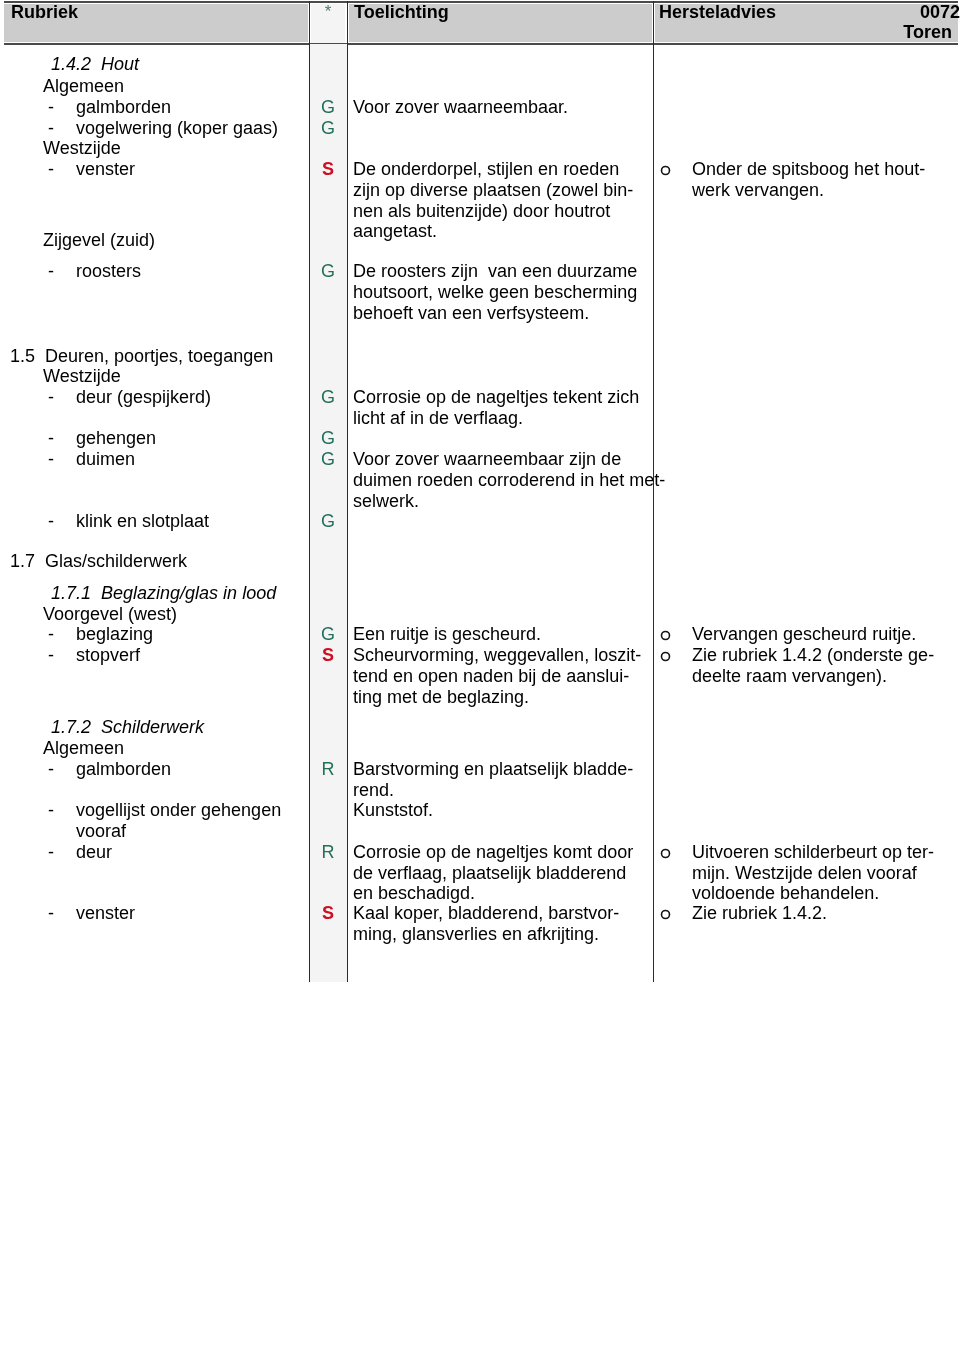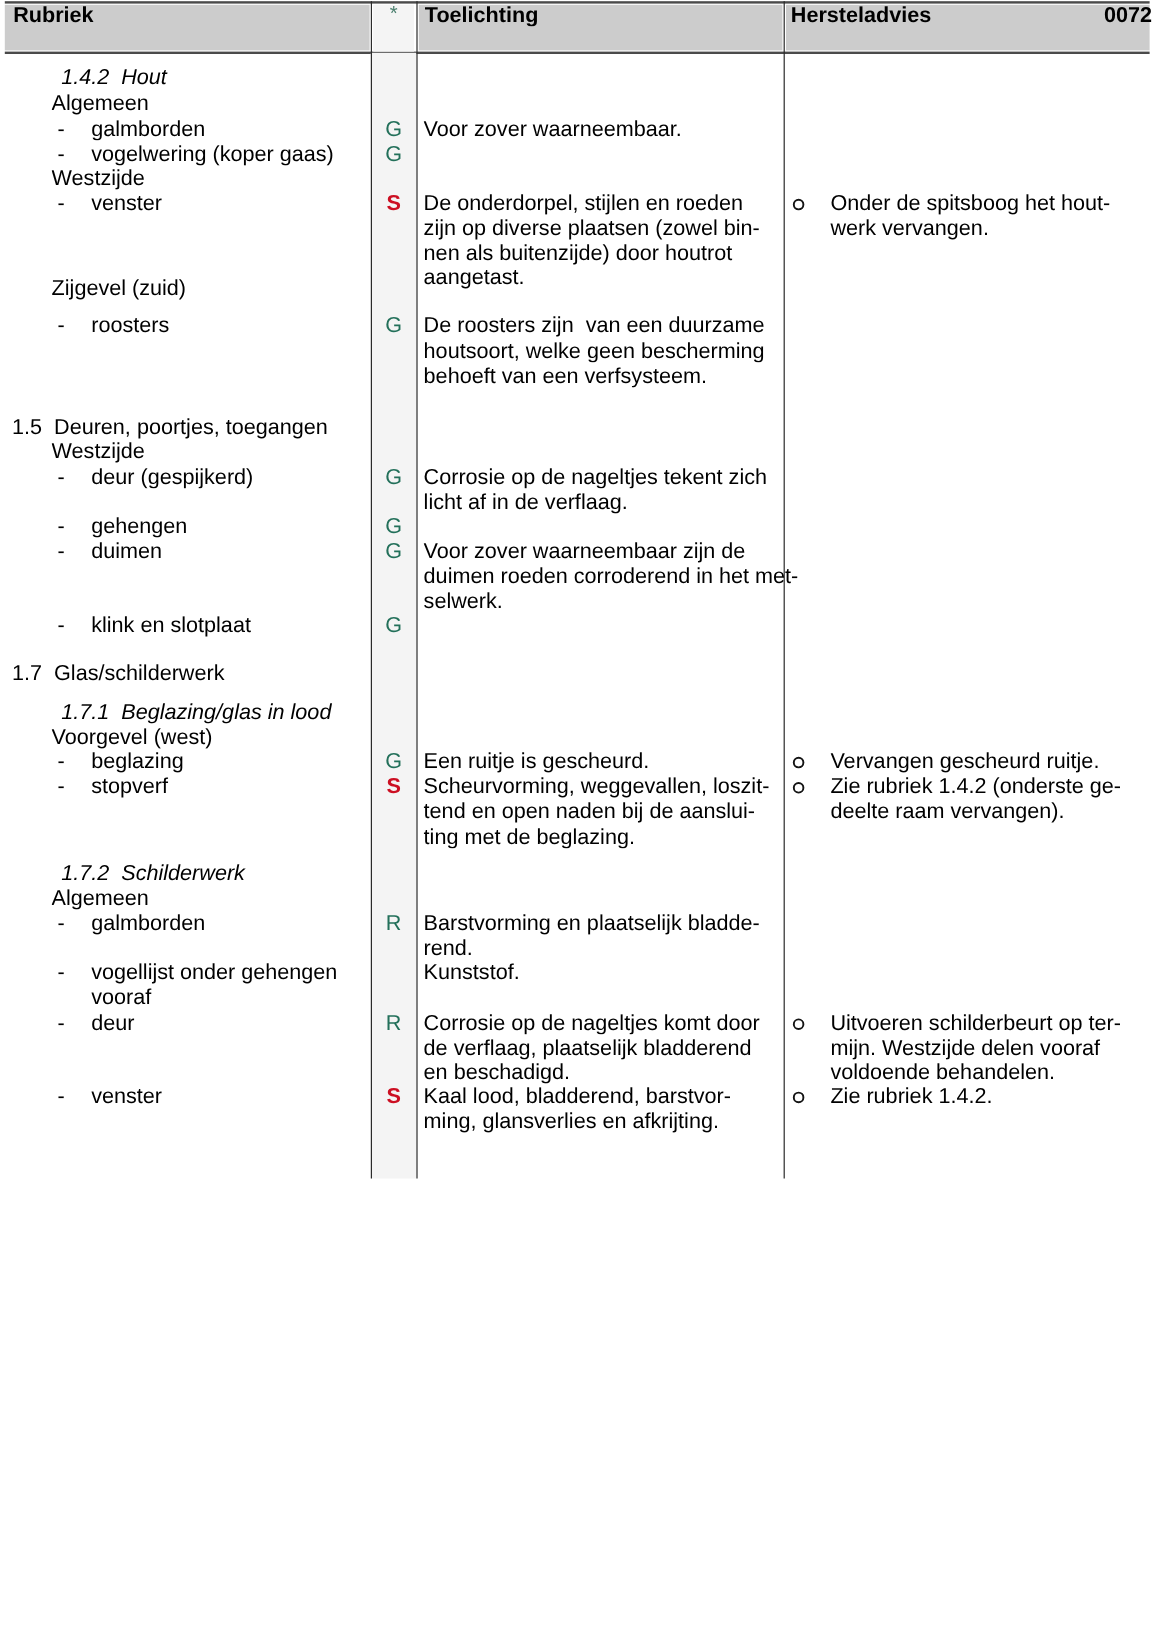--- a/index.html
+++ b/index.html
@@ -49,20 +49,21 @@
     <div class="hdr-bg" style="left:651px;width:303px"></div>
     <div class="starcol" style="left:305px;top:43px;width:38px;height:1189px"></div>
     <div class="vline" style="left:305px;top:0;height:1232px"></div>
     <div class="vline" style="left:343px;top:0;height:1232px"></div>
     <div class="vline" style="left:649px;top:0;height:1232px"></div>
     <div class="hdr-txt" style="left:7px;top:2px">Rubriek</div>
     <div class="hdr-star-txt" style="left:305px;top:2px;width:38px;text-align:center">*</div>
     <div class="hdr-txt" style="left:350px;top:2px">Toelichting</div>
     <div class="hdr-txt" style="left:655px;top:2px">Hersteladvies</div>
     <div class="hdr-txt" style="left:657px;top:2px;width:299px;text-align:right">0072</div>
+    <div class="hdr-txt" style="left:649px;top:22px;width:299px;text-align:right">Toren</div>
   </div>
 
   <div class="ln italic" style="left:51px;top:55px">1.4.2  Hout</div>
   <div class="ln" style="left:43px;top:77px">Algemeen</div>
   <div class="ln" style="left:48px;top:98px">-</div>
   <div class="ln" style="left:76px;top:98px">galmborden</div>
   <div class="ln" style="left:48px;top:119px">-</div>
   <div class="ln" style="left:76px;top:119px">vogelwering (koper gaas)</div>
   <div class="ln" style="left:43px;top:139px">Westzijde</div>
   <div class="ln" style="left:48px;top:160px">-</div>
@@ -129,21 +130,21 @@
   <div class="ln" style="left:353px;top:625px">Een ruitje is gescheurd.</div>
   <div class="ln" style="left:353px;top:646px">Scheurvorming, weggevallen, loszit-</div>
   <div class="ln" style="left:353px;top:667px">tend en open naden bij de aanslui-</div>
   <div class="ln" style="left:353px;top:688px">ting met de beglazing.</div>
   <div class="ln" style="left:353px;top:760px">Barstvorming en plaatselijk bladde-</div>
   <div class="ln" style="left:353px;top:781px">rend.</div>
   <div class="ln" style="left:353px;top:801px">Kunststof.</div>
   <div class="ln" style="left:353px;top:843px">Corrosie op de nageltjes komt door</div>
   <div class="ln" style="left:353px;top:864px">de verflaag, plaatselijk bladderend</div>
   <div class="ln" style="left:353px;top:884px">en beschadigd.</div>
-  <div class="ln" style="left:353px;top:904px">Kaal lood, bladderend, barstvor-</div>
+  <div class="ln" style="left:353px;top:904px">Kaal koper, bladderend, barstvor-</div>
   <div class="ln" style="left:353px;top:925px">ming, glansverlies en afkrijting.</div>
 
   <div class="bullet" style="left:660px;top:165px"><svg width="11" height="11" viewBox="0 0 11 11">
         <circle cx="5.5" cy="5.5" r="4" fill="none" stroke="#141414" stroke-width="1.6"></circle>
       </svg></div>
   <div class="ln" style="left:692px;top:160px">Onder de spitsboog het hout-</div>
   <div class="ln" style="left:692px;top:181px">werk vervangen.</div>
   <div class="bullet" style="left:660px;top:630px"><svg width="11" height="11" viewBox="0 0 11 11">
         <circle cx="5.5" cy="5.5" r="4" fill="none" stroke="#141414" stroke-width="1.6"></circle>
       </svg></div>

